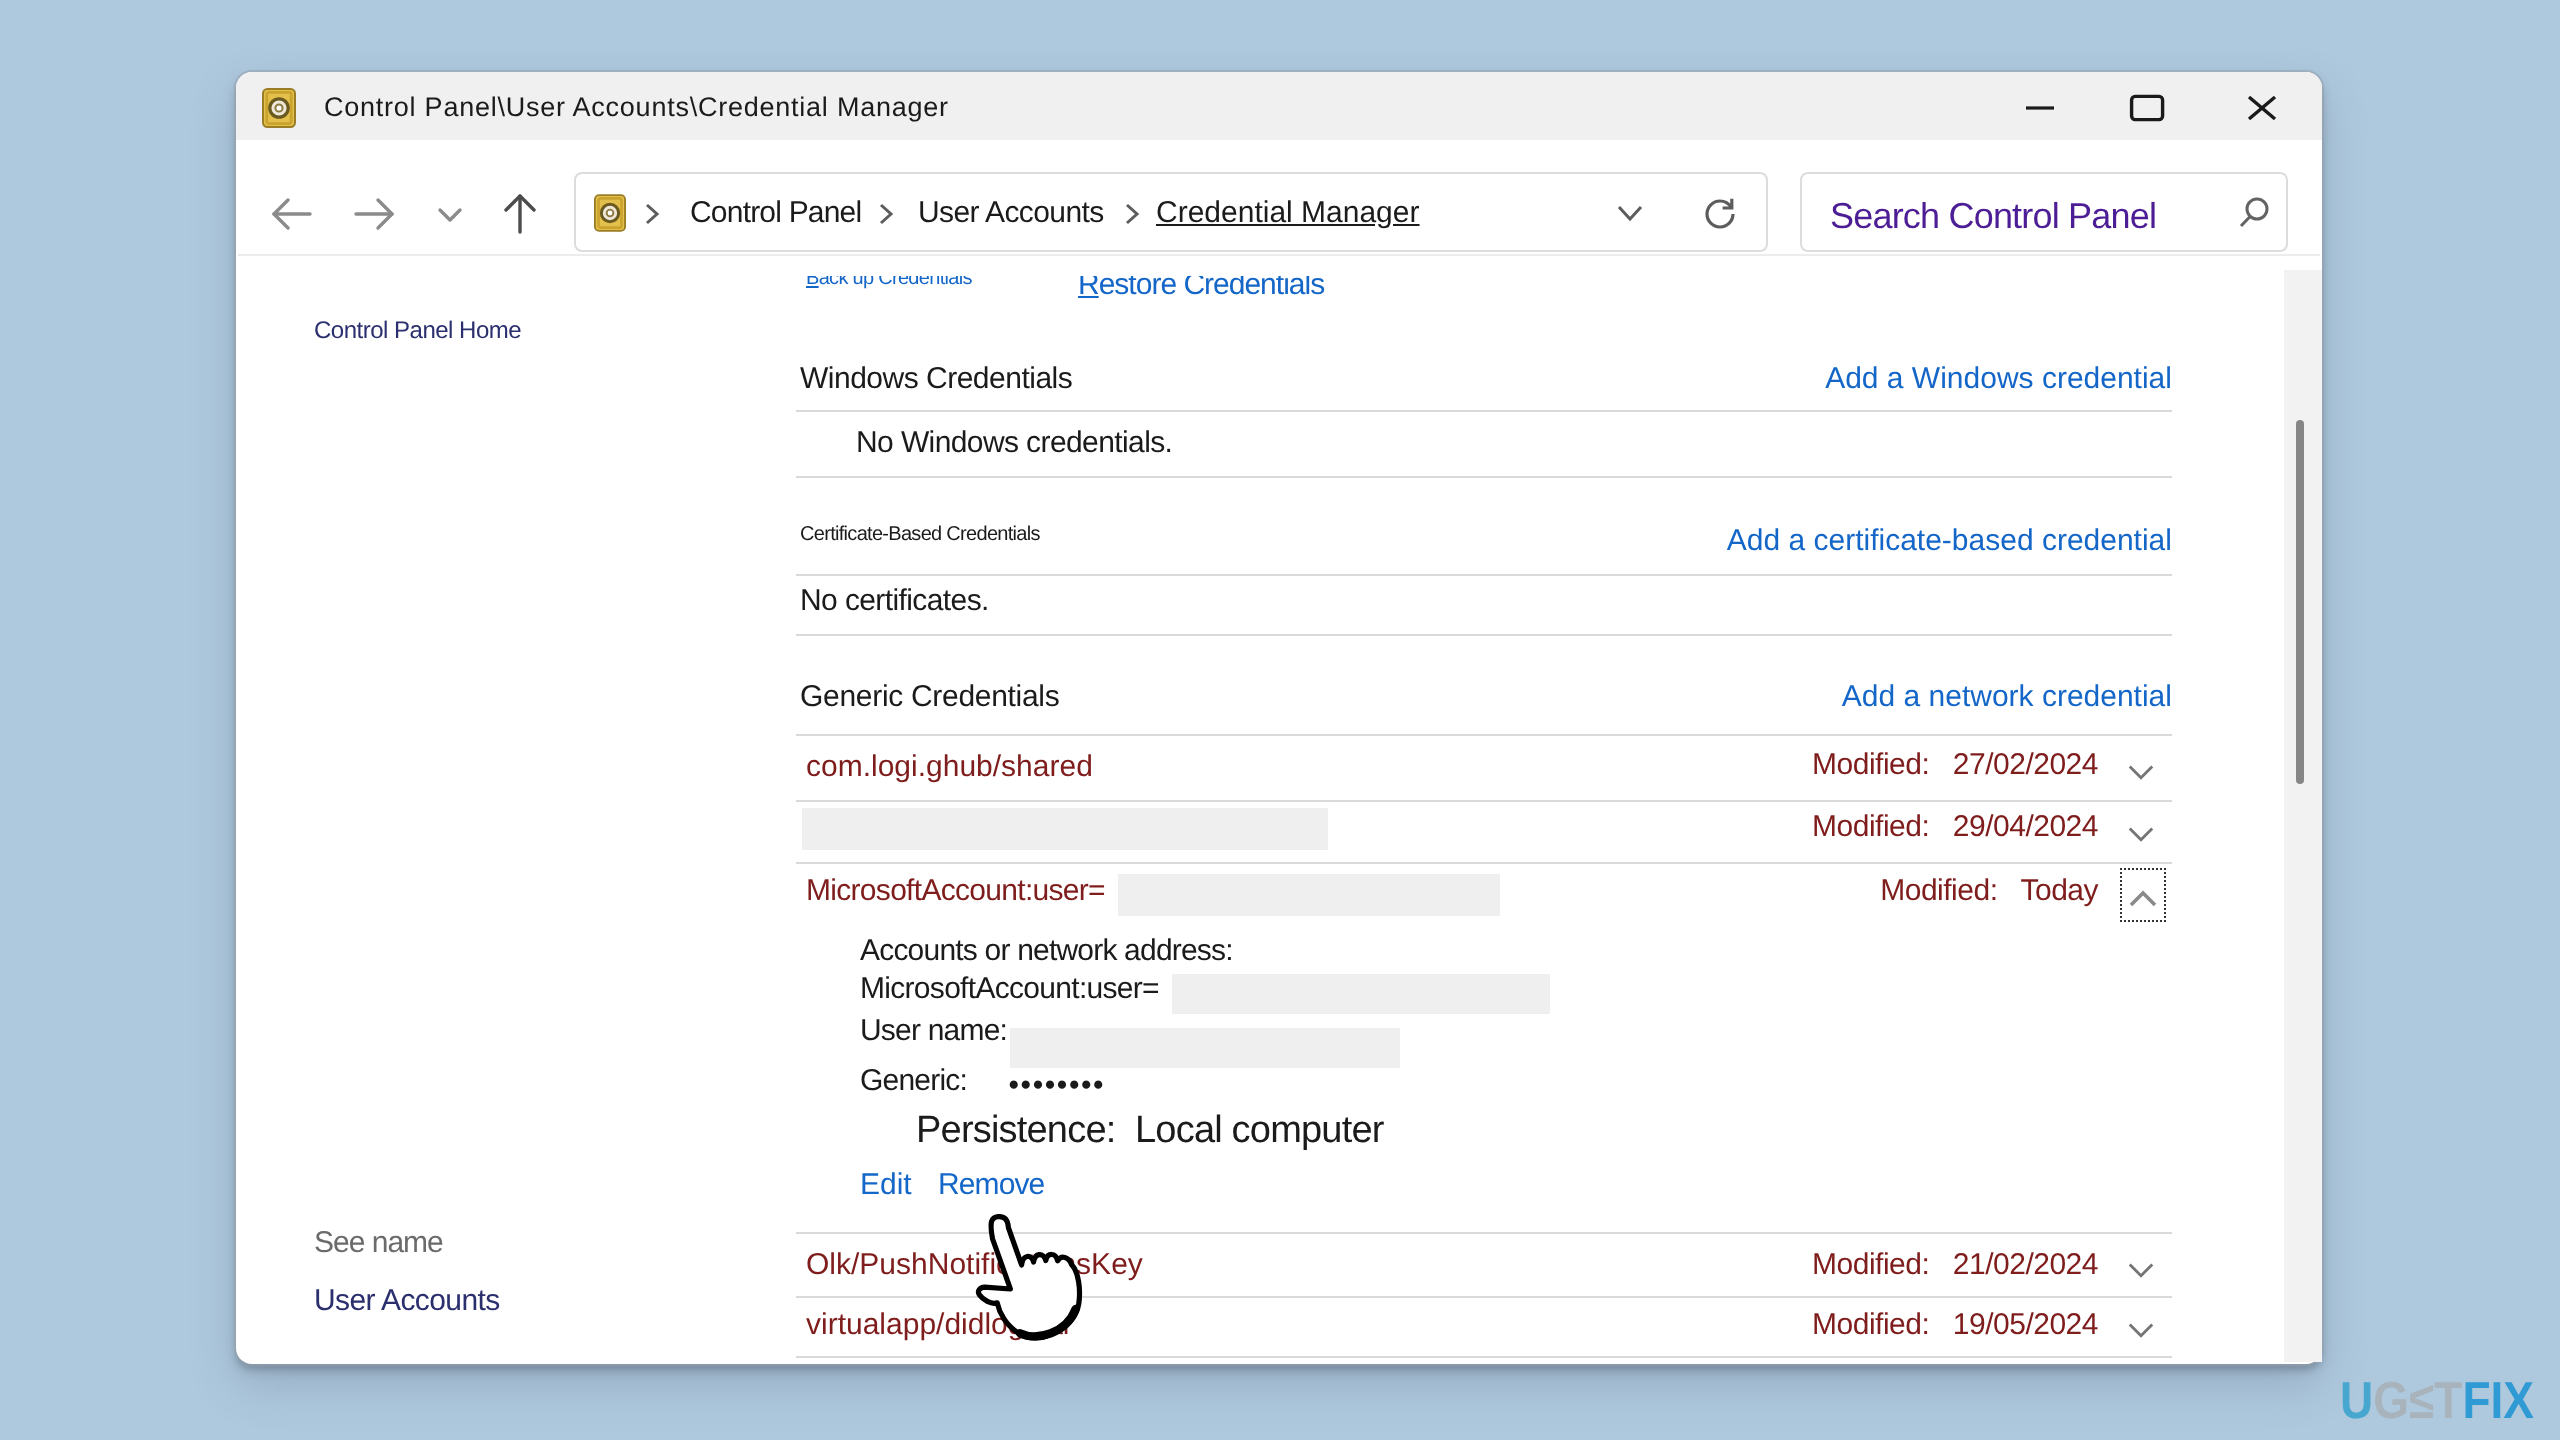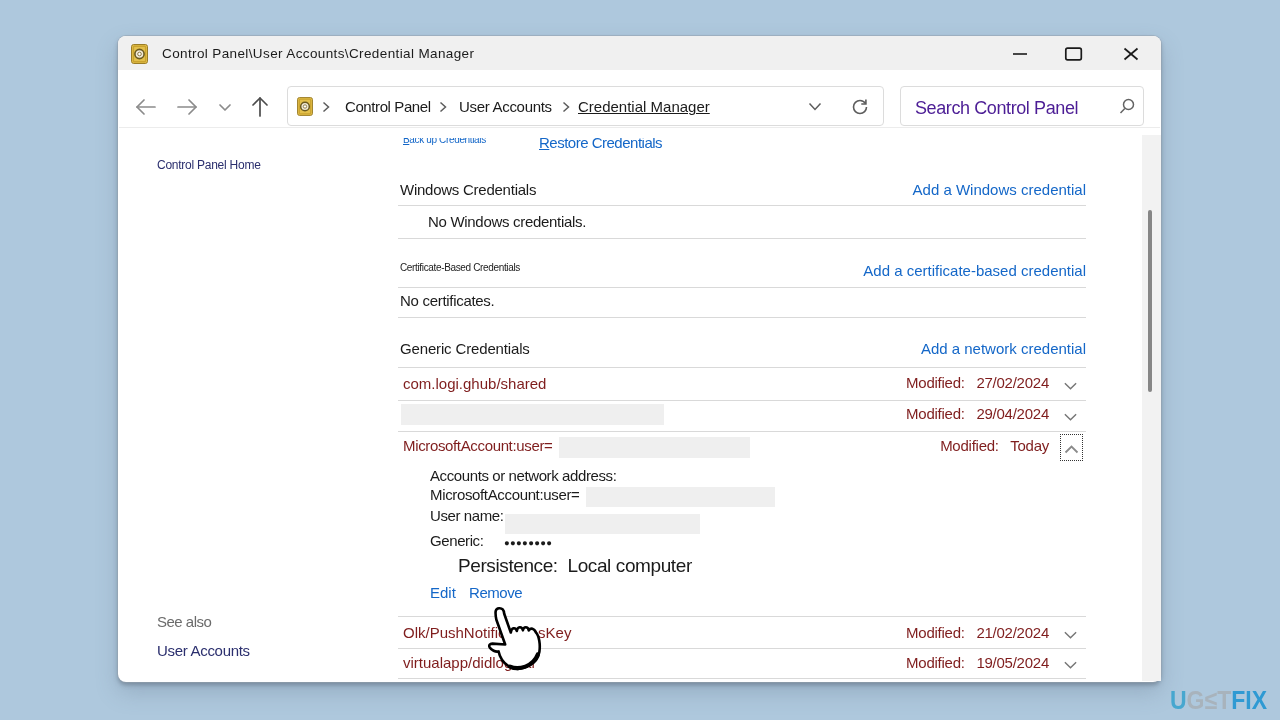--- a/index.html
+++ b/index.html
@@ -85,21 +85,21 @@
   <circle cx="9.5" cy="6.5" r="5" fill="none" stroke="#636363" stroke-width="1.5"></circle>
   <line x1="5.8" y1="10.5" x2="1.5" y2="15" stroke="#636363" stroke-width="1.5"></line>
 </svg>
 
 <div class="abs" style="left:119px;top:127px;width:1041px;height:1px;background:#ececec;"></div>
 
 <div class="abs" style="left:1142px;top:135px;width:19px;height:546px;background:#f2f2f2;"></div>
 <div class="abs" style="left:1148px;top:210px;width:3.5px;height:182px;background:#868686;border-radius:2px;"></div>
 
 <div class="t" style="left:157px;top:158.5px;font-size:12px;letter-spacing:-0.25px;color:#2b2f6e;">Control Panel Home</div>
-<div class="t" style="left:157px;top:613.8px;font-size:15px;letter-spacing:-0.5px;color:#6b6b6b;">See also</div>
+<div class="t" style="left:157px;top:613.8px;font-size:15px;letter-spacing:-0.5px;color:#6b6b6b;">See name</div>
 <div class="t" style="left:157px;top:642.8px;font-size:15px;letter-spacing:-0.3px;color:#2b2f6e;">User Accounts</div>
 
 <div class="abs" style="left:398px;top:137.5px;width:400px;height:16px;overflow:hidden;">
   <div class="t blue" style="left:5px;top:-2.1px;font-size:10px;letter-spacing:-0.35px;position:absolute;"><u>B</u>ack up Credentials</div>
   <div class="t blue" style="left:141px;top:-2.1px;font-size:15px;letter-spacing:-0.5px;position:absolute;"><u>R</u>estore Credentials</div>
 </div>
 
 <div class="t blk" style="left:400px;top:181.9px;font-size:15px;letter-spacing:-0.25px;">Windows Credentials</div>
 <div class="t blue" style="right:194px;top:182.3px;font-size:15px;">Add a Windows credential</div>
 <div class="hr" style="top:205px;"></div>

